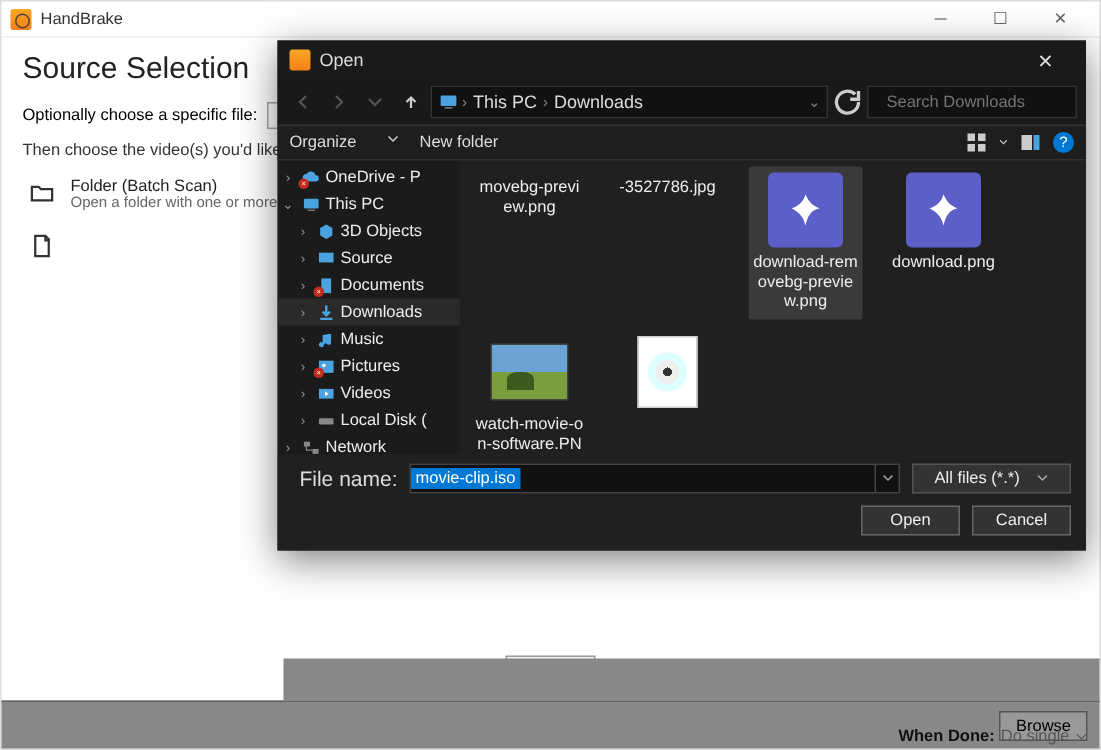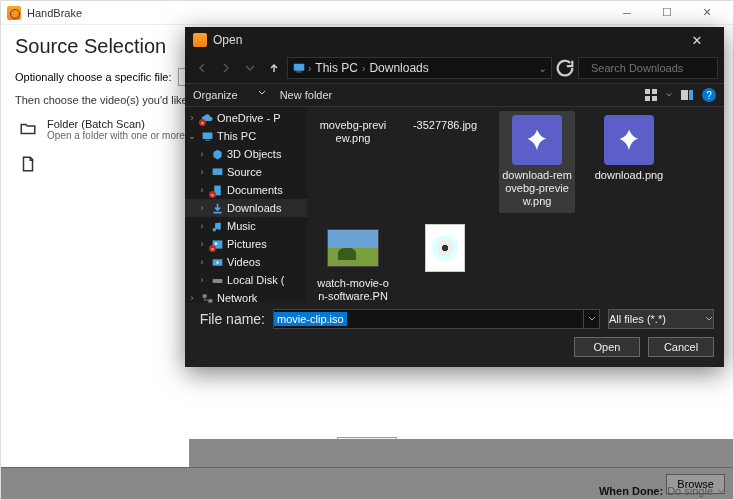--- a/index.html
+++ b/index.html
@@ -88,21 +88,21 @@
 .thumb-disc { width: 26px; height: 26px; border-radius: 50%; background: radial-gradient(circle, #333 0 3px, #eee 3px 8px, #dff 8px 13px, #fdf 13px); }
 
 .dlg-preview { width: 58px; background: #1a1a1a; border-left: 1px solid #333; display: flex; align-items: center; justify-content: center; font-size: 10px; color: #aaa; text-align: center; padding: 4px; }
 
 .dlg-bottom { padding: 6px 10px 10px; background: #202020; }
 .dlg-fn-row { display: flex; align-items: center; gap: 8px; margin-bottom: 8px; }
 .dlg-fn-lbl { font-size: 14px; color: #ddd; width: 70px; text-align: right; }
 .dlg-fn-input { flex: 1; height: 20px; background: #111; border: 1px solid #444; display: flex; align-items: center; position: relative; }
 .dlg-fn-input-sel { background: #0078d4; color: #fff; padding: 1px 3px; font-size: 11px; }
 .dlg-fn-dd { width: 16px; height: 100%; border-left: 1px solid #444; display: flex; align-items: center; justify-content: center; color: #aaa; cursor: pointer; }
-.dlg-filter { width: 106px; height: 20px; background: #333; border: 1px solid #555; display: flex; align-items: center; padding: 0 0; font-size: 11px; color: #eee; cursor: pointer; justify-content: space-between; }
+.dlg-filter { width: 106px; height: 20px; background: #333; border: 1px solid #555; display: flex; align-items: center; padding: 0 14px; font-size: 11px; color: #eee; cursor: pointer; justify-content: space-between; }
 .dlg-btns { display: flex; justify-content: flex-end; gap: 8px; }
 .dlg-btn { width: 66px; height: 20px; background: #333; border: 1px solid #666; color: #eee; font-size: 11px; display: flex; align-items: center; justify-content: center; cursor: pointer; }
 </style>
 </head>
 <body>
 
 <div class="hb-window">
   <div class="hb-titlebar">
     <div class="hb-logo"></div>
     <div class="hb-title">HandBrake</div>

